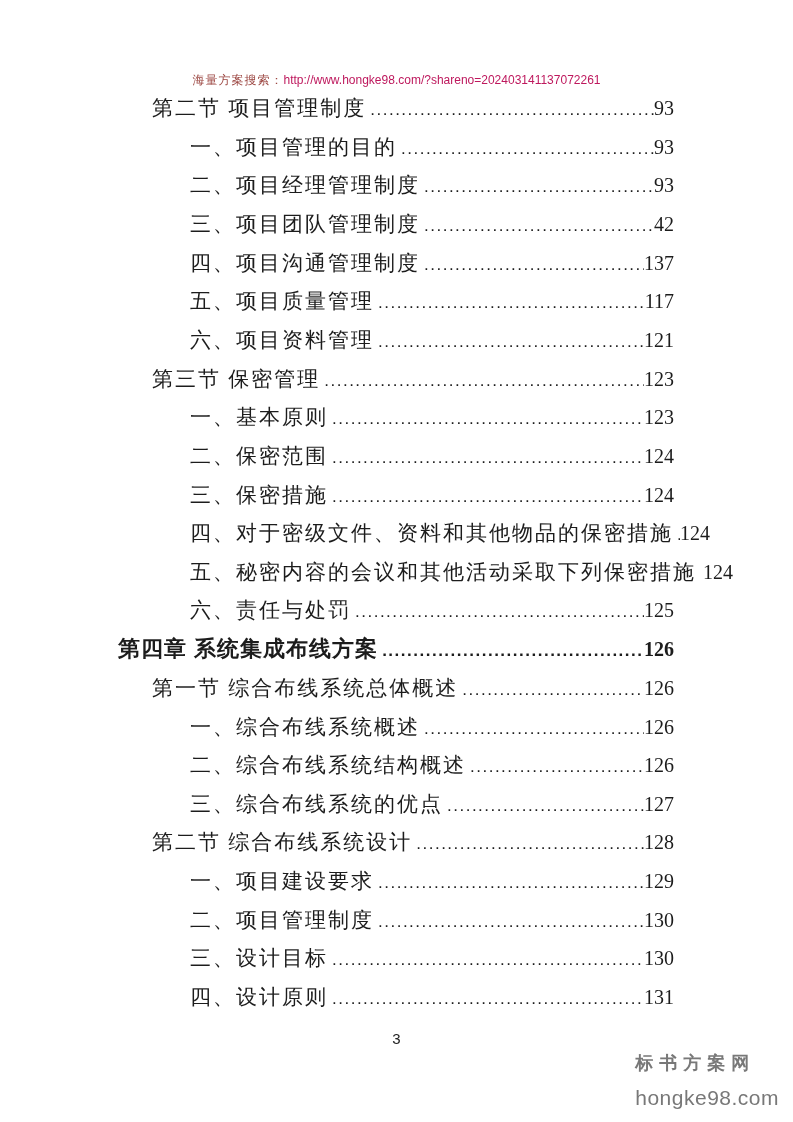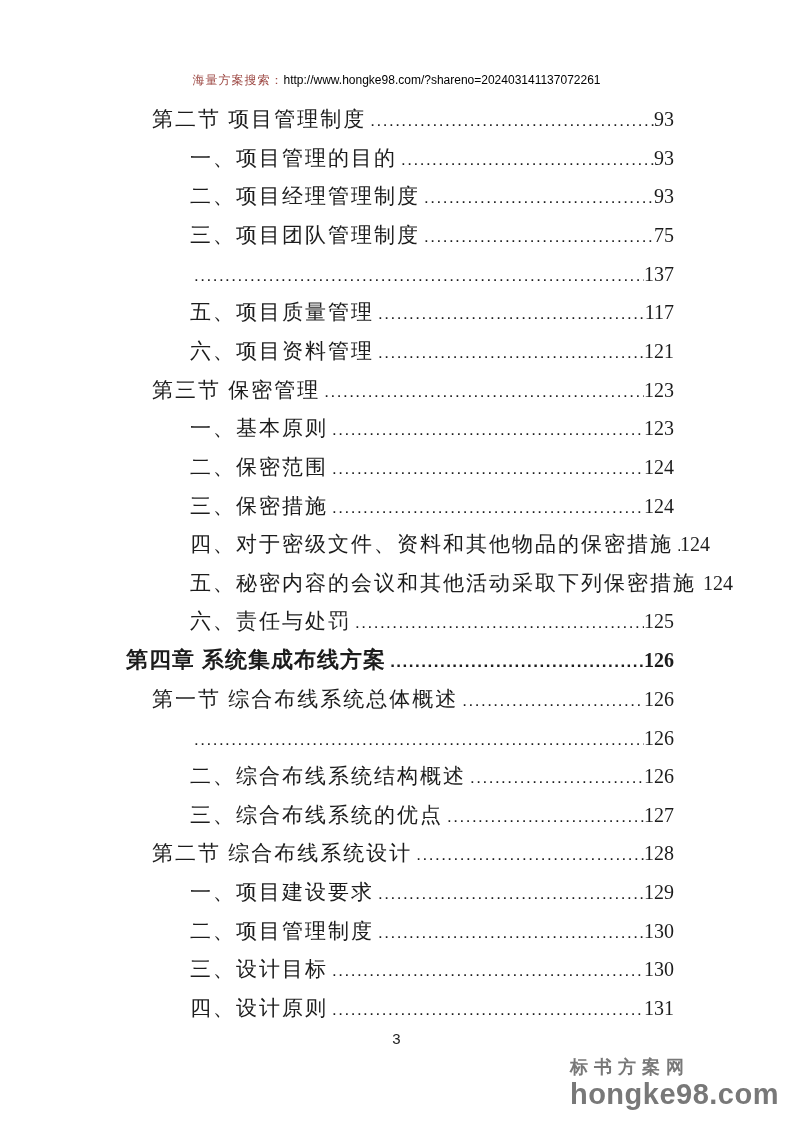--- a/index.html
+++ b/index.html
@@ -18,29 +18,29 @@
   .doc-header {
     position: absolute;
     top: 72px;
     left: 0; right: 0;
     text-align: center;
     font-size: 12px;
     white-space: nowrap;
   }
   .doc-header .hdr-label { color: #9c4742; letter-spacing: 1px; text-align: center; }
   .doc-header .hdr-url {
-    color: #000000;
+    color: #be185d;
     font-family: "Liberation Sans", "DejaVu Sans", sans-serif;
     text-decoration: none;
   }
 
   
   .toc {
     position: absolute;
-    top: 101px;
+    top: 90px;
     left: 118px;
     right: 119px;
     text-align: center;
   }
   .toc-row {
     display: flex;
     align-items: baseline;
     line-height: 37.65px;
     white-space: nowrap;
   }
@@ -65,21 +65,20 @@
     font-family: Liberation Serif, serif;
     font-size: 20px;
     white-space: nowrap;
     flex: 0 0 auto;
   }
   .toc-row.chapter .toc-title {
     font-family: "Liberation Sans", "DejaVu Sans", sans-serif;
     font-weight: 700;
     font-size: 22px;
     letter-spacing: 1px;
-    margin-left: 8px;
   }
   .toc-row.chapter .toc-leader,
   .toc-row.chapter .toc-page { font-weight: 700; }
 
   
   .footer-page {
     position: absolute;
     top: 1030px;
     left: 0; right: 0;
     text-align: center;
@@ -100,23 +99,24 @@
   }
   .watermark .site-name {
     display: block;
     font-size: 18px;
     font-weight: 700;
     letter-spacing: 6px;
     margin-right: 2px;
   }
   .watermark .site-url {
     display: block;
-    font-size: 29px;
-    font-weight: 700;
+    font-size: 21px;
+    font-weight: 400;
     letter-spacing: 0.5px;
+    margin-top: 13px;
   }
 </style>
 </head>
 <body>
 
 <div class="page">
 
   <div class="doc-header">
     <span class="hdr-label">海量方案搜索：</span><span class="hdr-url">http://www.hongke98.com/?shareno=202403141137072261</span>
   </div>
@@ -133,23 +133,24 @@
         <span class="toc-page">93</span>
       </div>
       <div class="toc-row level-3">
         <span class="toc-title">二、项目经理管理制度</span>
         <span class="toc-leader">................................................................................................................................................................................................................................................</span>
         <span class="toc-page">93</span>
       </div>
       <div class="toc-row level-3">
         <span class="toc-title">三、项目团队管理制度</span>
         <span class="toc-leader">................................................................................................................................................................................................................................................</span>
-        <span class="toc-page">75</span>
-      </div>
-      <div class="toc-row level-3">
+        <span class="toc-page">42</span>
+      </div>
+      <div class="toc-row level-3">
+        <span class="toc-title">四、项目沟通管理制度</span>
         <span class="toc-leader">................................................................................................................................................................................................................................................</span>
         <span class="toc-page">137</span>
       </div>
       <div class="toc-row level-3">
         <span class="toc-title">五、项目质量管理</span>
         <span class="toc-leader">................................................................................................................................................................................................................................................</span>
         <span class="toc-page">117</span>
       </div>
       <div class="toc-row level-3">
         <span class="toc-title">六、项目资料管理</span>
@@ -195,20 +196,21 @@
         <span class="toc-title">第四章 系统集成布线方案</span>
         <span class="toc-leader">................................................................................................................................................................................................................................................</span>
         <span class="toc-page">126</span>
       </div>
       <div class="toc-row level-2">
         <span class="toc-title">第一节 综合布线系统总体概述</span>
         <span class="toc-leader">................................................................................................................................................................................................................................................</span>
         <span class="toc-page">126</span>
       </div>
       <div class="toc-row level-3">
+        <span class="toc-title">一、综合布线系统概述</span>
         <span class="toc-leader">................................................................................................................................................................................................................................................</span>
         <span class="toc-page">126</span>
       </div>
       <div class="toc-row level-3">
         <span class="toc-title">二、综合布线系统结构概述</span>
         <span class="toc-leader">................................................................................................................................................................................................................................................</span>
         <span class="toc-page">126</span>
       </div>
       <div class="toc-row level-3">
         <span class="toc-title">三、综合布线系统的优点</span>

